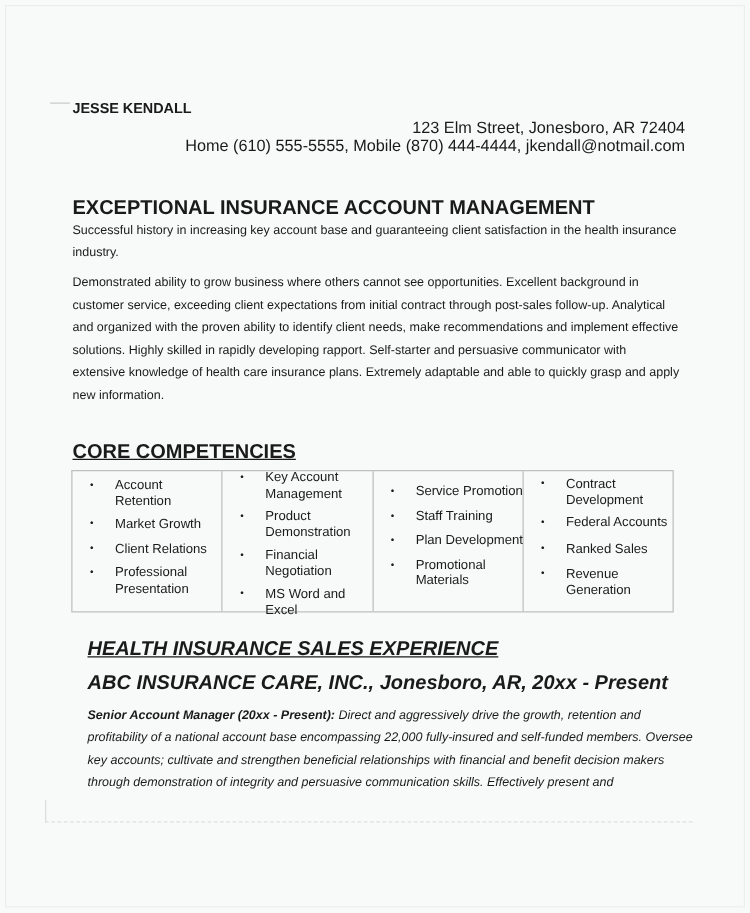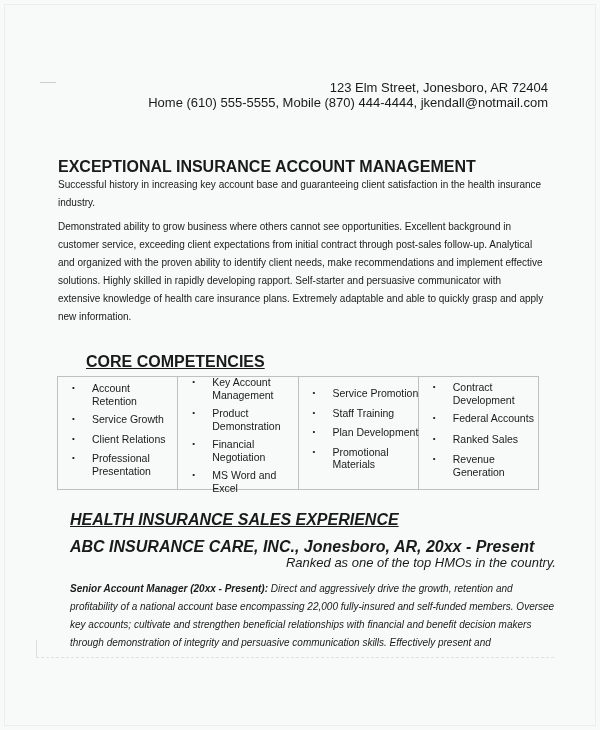--- a/index.html
+++ b/index.html
@@ -32,37 +32,38 @@
   .bottom-rule { position: absolute; left: 36px; top: 657px; width: 518px; border-top: 1px dashed #e0e0e0; }
   .left-rule { position: absolute; left: 36px; top: 640px; height: 18px; border-left: 1px solid #ddd; }
 </style>
 </head>
 <body>
 
 <div class="page-frame"></div>
 <div class="left-tick"></div>
 
 <div style="position:absolute;left:58px;top:80px;width:490px;">
+  <div class="name">JESSE KENDALL</div>
   <div class="line">123 Elm Street, Jonesboro, AR 72404</div>
   <div class="line">Home (610) 555-5555, Mobile (870) 444-4444, jkendall@notmail.com</div>
 </div>
 
 <div style="position:absolute;left:58px;top:160px;width:486px;">
   <div class="heading">EXCEPTIONAL INSURANCE ACCOUNT MANAGEMENT</div>
   <p class="para" style="margin-top:2px;">Successful history in increasing key account base and guaranteeing client satisfaction in the health insurance industry.</p>
   <p class="para" style="margin-top:6px;">Demonstrated ability to grow business where others cannot see opportunities. Excellent background in customer service, exceeding client expectations from initial contract through post-sales follow-up. Analytical and organized with the proven ability to identify client needs, make recommendations and implement effective solutions. Highly skilled in rapidly developing rapport. Self-starter and persuasive communicator with extensive knowledge of health care insurance plans. Extremely adaptable and able to quickly grasp and apply new information.</p>
 </div>
 
-<div class="heading u" style="position:absolute;left:58px;top:355px;margin-left:28px;">CORE COMPETENCIES</div>
+<div class="heading u" style="position:absolute;left:58px;top:355px;">CORE COMPETENCIES</div>
 
 <div class="competency-table">
   <div class="col">
     <ul style="left:14px;top:5px;width:100px;">
       <li style="margin-bottom:6px;"><span class="bullet">•</span><span>Account Retention</span></li>
-      <li style="margin-bottom:7px;"><span class="bullet">•</span><span>Service Growth</span></li>
+      <li style="margin-bottom:7px;"><span class="bullet">•</span><span>Market Growth</span></li>
       <li style="margin-bottom:7px;"><span class="bullet">•</span><span>Client Relations</span></li>
       <li style="width:70px;"><span class="bullet">•</span><span>Professional Presentation</span></li>
     </ul>
   </div>
   <div class="col">
     <ul style="left:14px;top:-1px;width:110px;">
       <li style="margin-bottom:6px;width:80px;"><span class="bullet">•</span><span>Key Account Management</span></li>
       <li style="margin-bottom:6px;width:80px;"><span class="bullet">•</span><span>Product Demonstration</span></li>
       <li style="margin-bottom:6px;width:70px;"><span class="bullet">•</span><span>Financial Negotiation</span></li>
       <li><span class="bullet">•</span><span>MS Word and Excel</span></li>
@@ -82,20 +83,19 @@
       <li style="margin-bottom:8px;"><span class="bullet">•</span><span>Federal Accounts</span></li>
       <li style="margin-bottom:8px;"><span class="bullet">•</span><span>Ranked Sales</span></li>
       <li style="width:70px;"><span class="bullet">•</span><span>Revenue Generation</span></li>
     </ul>
   </div>
 </div>
 
 <div style="position:absolute;left:70px;top:513px;width:486px;font-style:italic;">
   <div class="heading u">HEALTH INSURANCE SALES EXPERIENCE</div>
   <div class="heading" style="margin-top:13px;">ABC INSURANCE CARE, INC., Jonesboro, AR, 20xx - Present</div>
-  <div class="line" style="margin-top:1px;">Ranked as one of the top HMOs in the country.</div>
   <p class="para" style="margin-top:10px;">
     <b>Senior Account Manager (20xx - Present):</b><span> Direct and aggressively drive the growth, retention and profitability of a national account base encompassing 22,000 fully-insured and self-funded members. Oversee key accounts; cultivate and strengthen beneficial relationships with financial and benefit decision makers through demonstration of integrity and persuasive communication skills. Effectively present and</span>
   </p>
 </div>
 
 <div class="left-rule"></div>
 <div class="bottom-rule"></div>
 
 </body></html>

